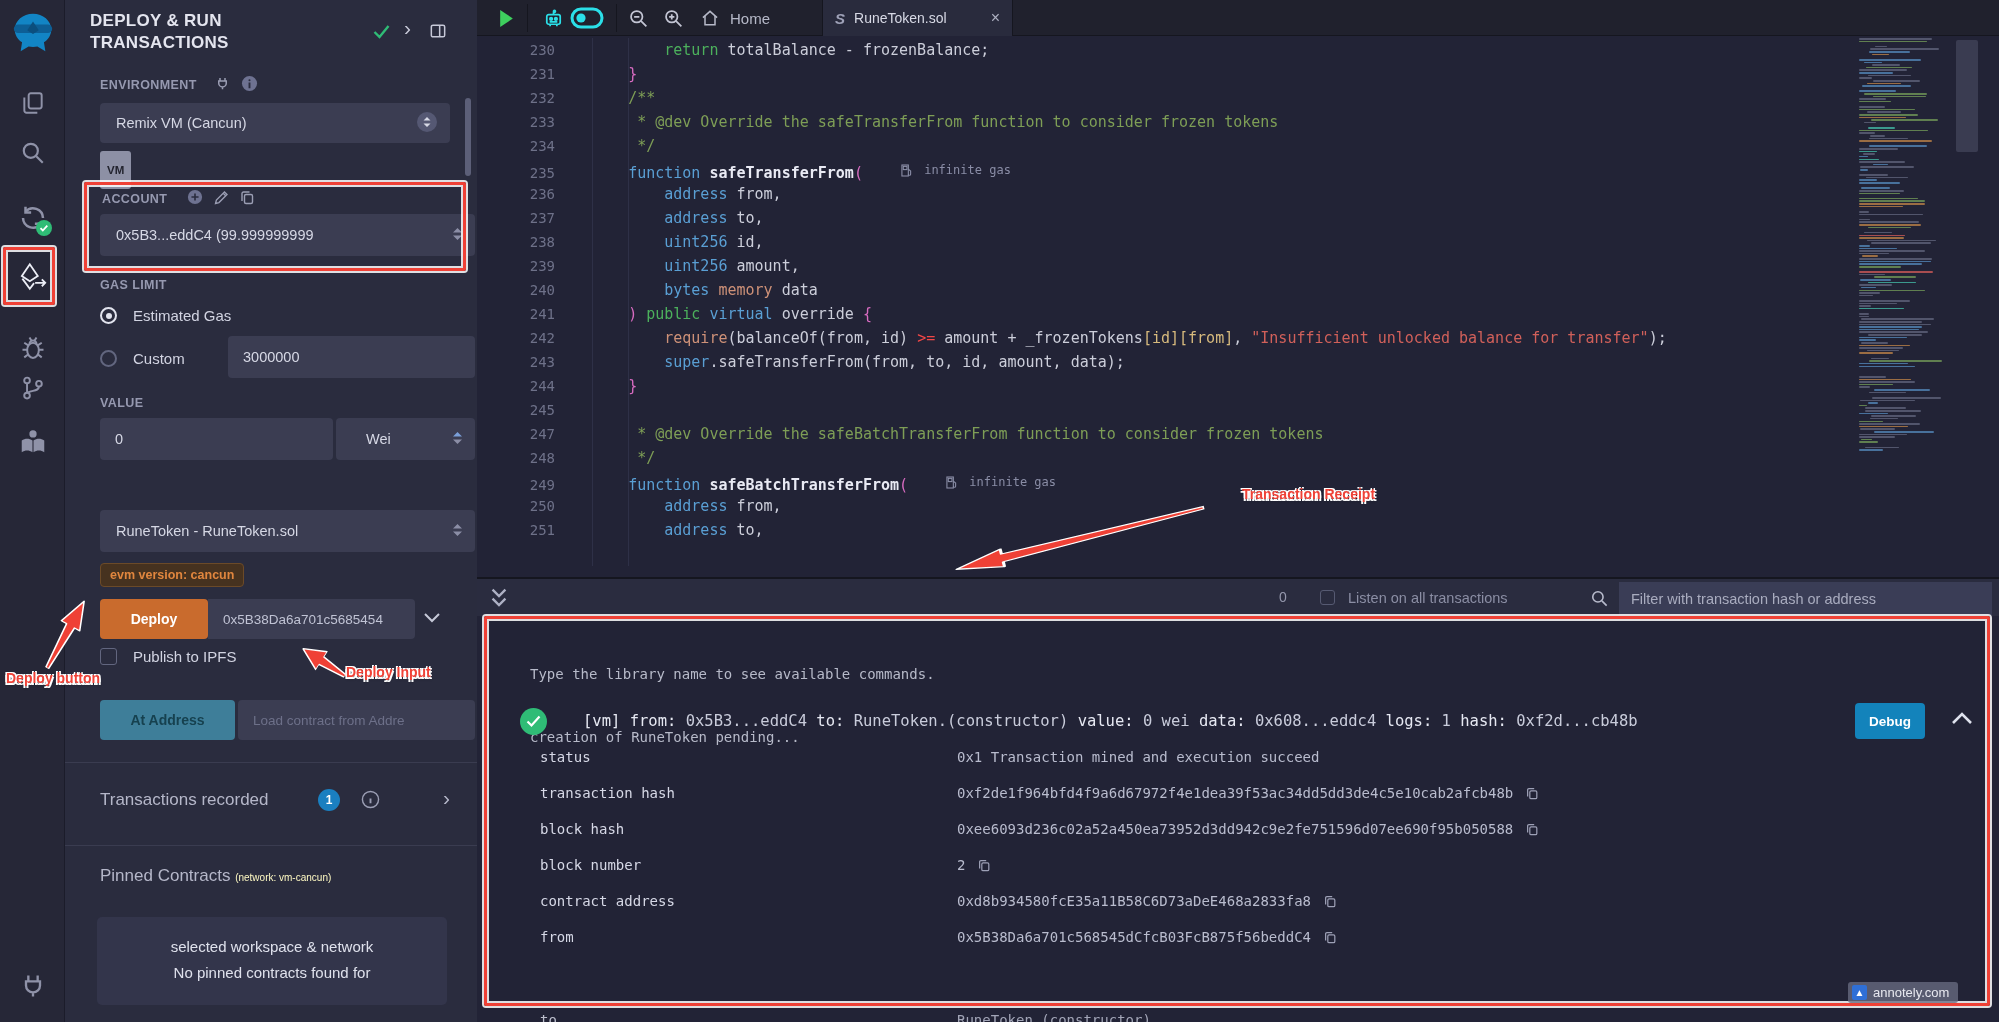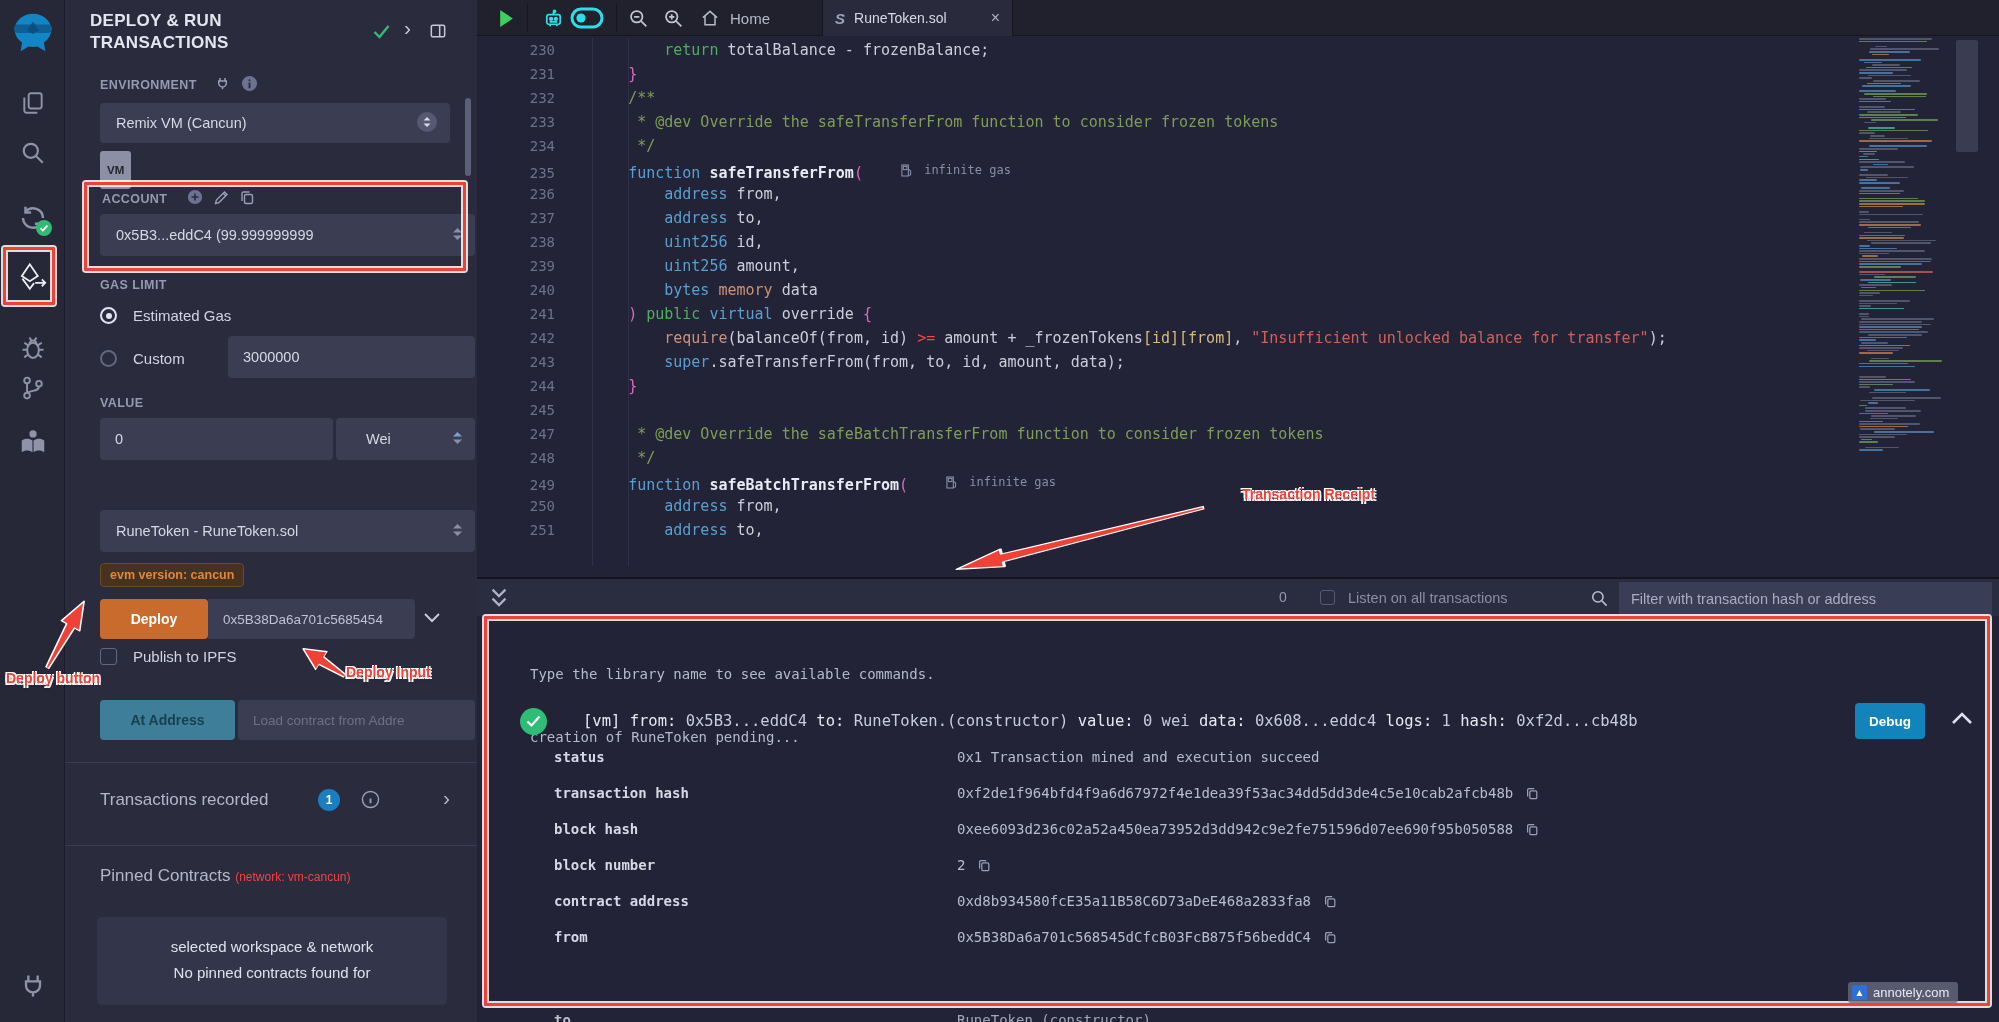--- a/index.html
+++ b/index.html
@@ -59,21 +59,21 @@
 #filter{position:absolute;left:1142px;top:3px;width:373px;height:33px;background:#3a3d56;border:none;outline:none;color:#b5b8c9;font-size:14.5px;padding:0 12px;font-family:"Liberation Sans",sans-serif}
 #filter::placeholder{color:#a9acbf}
 #termbody{position:absolute;left:477px;top:616px;width:1522px;height:406px;background:#222336;z-index:2;overflow:hidden;font-family:"DejaVu Sans Mono",monospace}
 .tlog{position:absolute;left:53px;top:6px;font-size:14px;line-height:21px;color:#b7bac9;white-space:pre}
 .okcircle{position:absolute;left:43px;top:92px;width:27px;height:27px;border-radius:50%;background:#2fbc76;display:flex;align-items:center;justify-content:center}
 #summary{position:absolute;left:106px;top:92px;height:27px;line-height:27px;font-size:15.5px;color:#c9ccdb;white-space:pre}
 #summary .b{font-weight:normal;color:#e6e8f2}
 #debugbtn{position:absolute;left:1378px;top:87px;width:70px;height:36px;background:#1383bb;color:#fff;border-radius:4px;font-size:13.5px;font-weight:bold;display:flex;align-items:center;justify-content:center;font-family:"Liberation Sans",sans-serif;cursor:pointer}
 .chevup{position:absolute;left:1473px;top:94px;cursor:pointer}
 .trow{position:absolute;left:0;width:1522px;height:36px;line-height:36px;font-size:14px;white-space:nowrap}
-.trow .tl{position:absolute;left:77px;font-weight:bold;color:#d6d8e6}
+.trow .tl{position:absolute;left:63px;font-weight:normal;color:#d6d8e6}
 .trow .tv{position:absolute;left:480px;color:#b9bcce;display:flex;align-items:center;height:36px}
 .copyic{margin-left:12px;display:inline-flex;cursor:pointer}
 
 .annbox{position:absolute;border:3px solid #ef4136;border-radius:2px;box-shadow:0 0 0 2px rgba(255,255,255,.85), inset 0 0 0 2px rgba(255,255,255,.85);pointer-events:none;z-index:50}
 .annlbl{position:absolute;z-index:60;color:#f04237;font-weight:bold;font-size:14px;white-space:nowrap;
  text-shadow:-1.5px -1.5px 0 #fff,1.5px -1.5px 0 #fff,-1.5px 1.5px 0 #fff,1.5px 1.5px 0 #fff,0 2px 3px rgba(0,0,0,.35)}
 .annarrow{position:absolute;z-index:60;pointer-events:none}
 
 #wmark{position:absolute;left:1848px;top:982px;z-index:70;background:rgba(104,108,128,.78);border-radius:3px;display:flex;align-items:center;padding:3px 9px 3px 4px}
 #wmark .wlogo{width:15px;height:15px;background:#2f6fd6;border-radius:2px;margin-right:6px;display:flex;align-items:center;justify-content:center;color:#fff;font-size:10px}
@@ -248,21 +248,21 @@
   <div class="badge1" style="left:253px;top:789px">1</div>
   <svg class="abs" style="left:296px;top:790px;cursor:pointer" width="19" height="19" viewBox="0 0 20 20" fill="none" stroke="#9b9eb4" stroke-width="1.5">
       <circle cx="10" cy="10" r="8.5"></circle>
       <path d="M10 9v5M10 6.2v.2" stroke-width="2"></path>
     </svg>
   <div class="abs" style="left:378px;top:786px;font-size:21px;color:#b6b8ca;cursor:pointer">›</div>
   <div class="divline" style="top:845px"></div>
 
   <div class="secttl" style="left:35px;top:866px">
     <span>Pinned Contracts</span>
-    <span style="font-size:12px;color:#ef4444">(network: vm-cancun)</span>
+    <span style="font-size:10px;color:#fef9c3">(network: vm-cancun)</span>
   </div>
   <div class="pinbox">
     <div>selected workspace &amp; network</div>
     <div>No pinned contracts found for</div>
   </div>
   <div class="pscroll"></div>
 </div>
 
 <div id="editor">
   <div id="tabbar">

